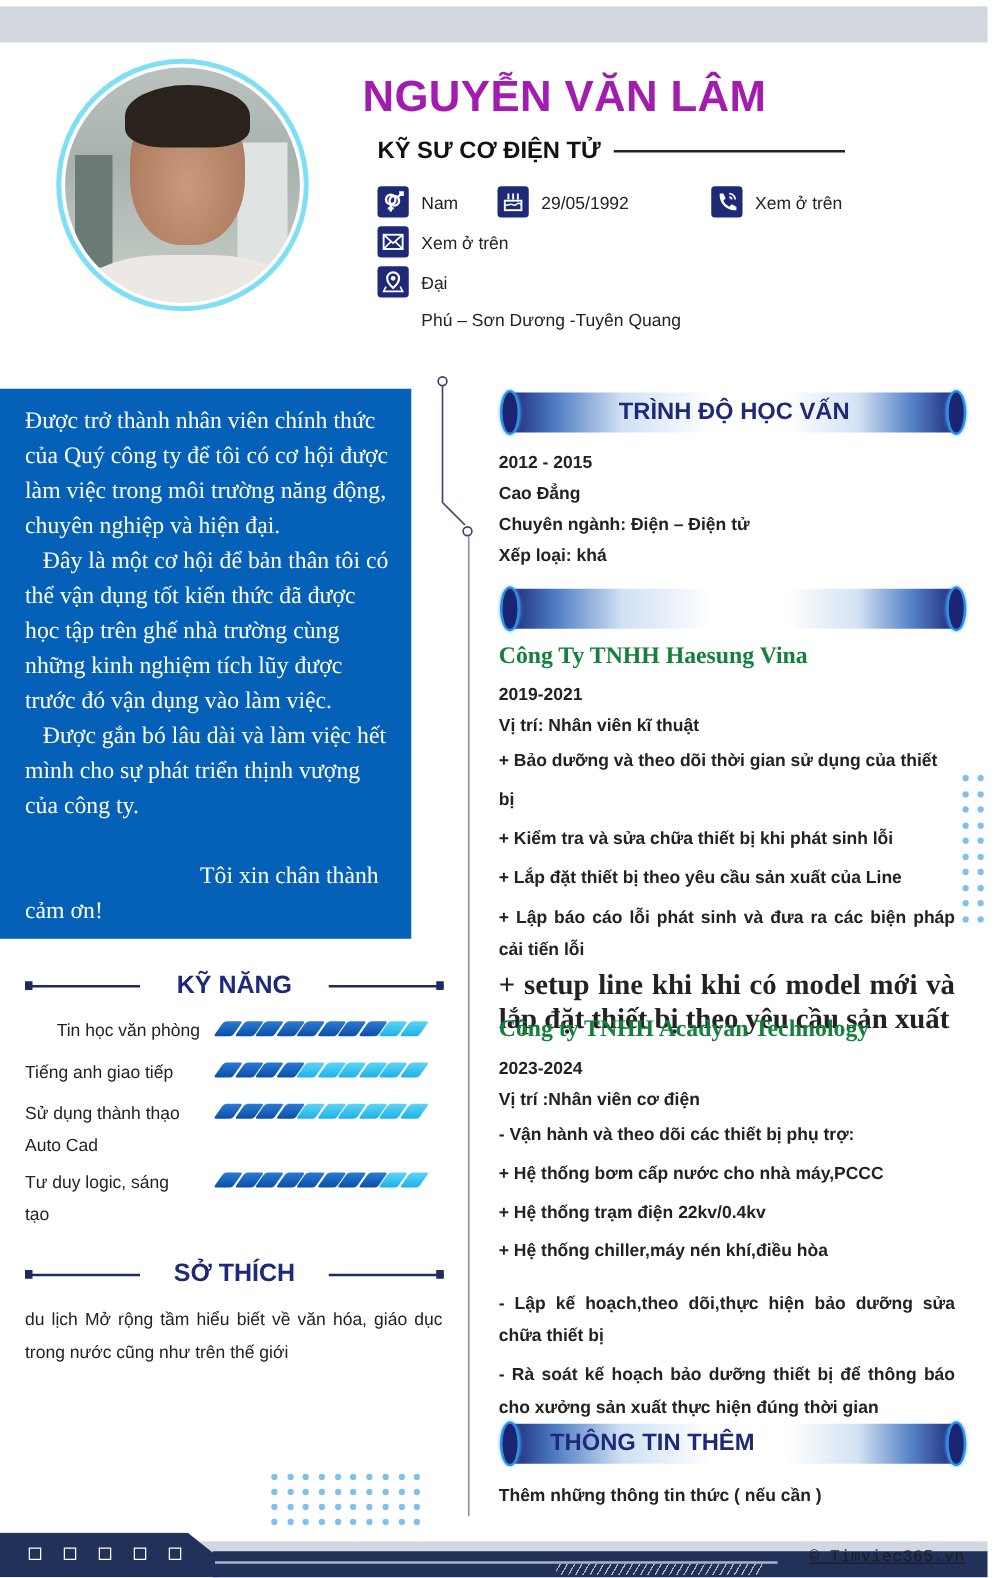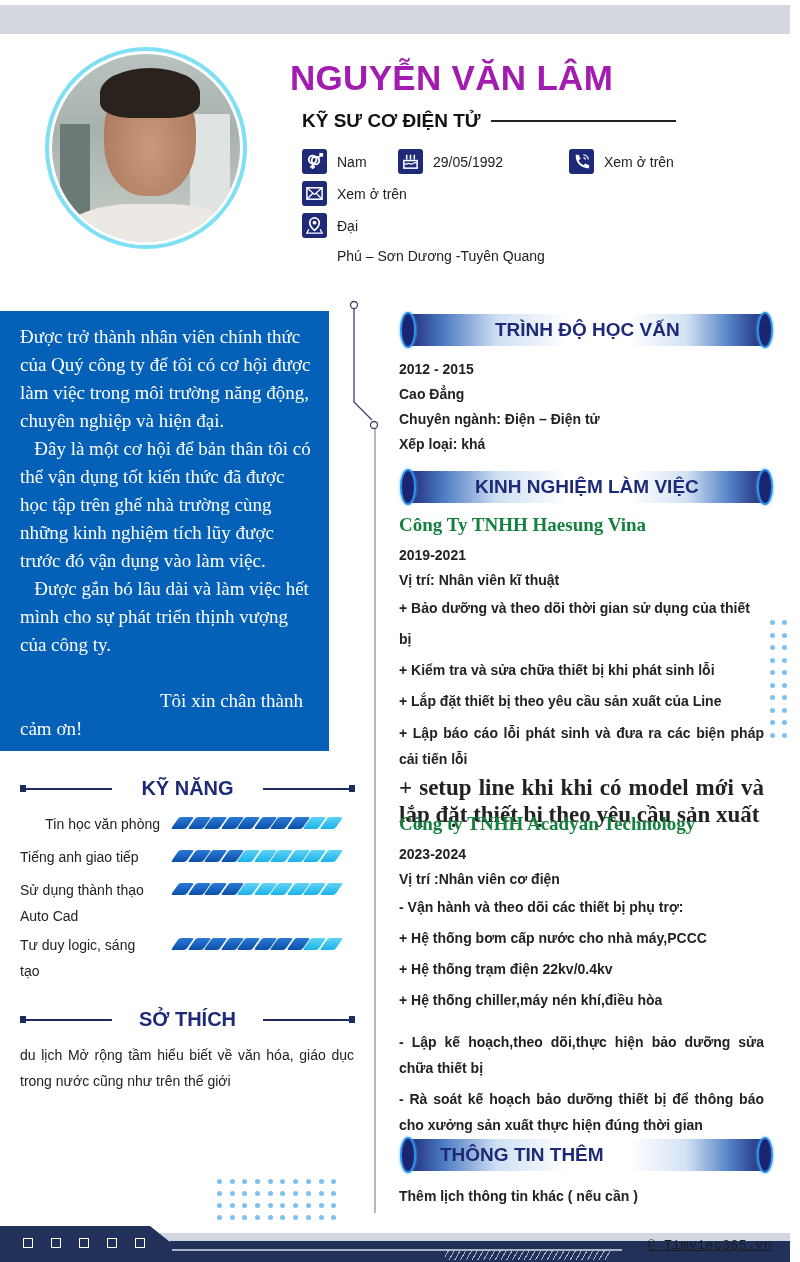--- a/index.html
+++ b/index.html
@@ -319,21 +319,20 @@
   <div class="ln">2012 - 2015</div>
   <div class="ln">Cao Đẳng</div>
   <div class="ln">Chuyên ngành: Điện – Điện tử</div>
   <div class="ln">Xếp loại: khá</div>
 </div>
 
 <div class="banner" style="top:469px;">
   <div class="body"></div>
     <div class="cap l"></div>
     <div class="cap r"></div>
-  <div class="title" style="left:75px;">KINH NGHIỆM LÀM VIỆC</div>
 </div>
 
 <div class="company" style="top:514px;">Công Ty TNHH Haesung Vina</div>
 <div class="rtext" style="top:543px;">
   <div class="ln">2019-2021</div>
   <div class="ln" style="font-weight:bold;">Vị trí: Nhân viên kĩ thuật</div>
   <div class="ln" style="line-height:31px;">+ Bảo dưỡng và theo dõi thời gian sử dụng của thiết bị</div>
   <div class="ln" style="line-height:31px;">+ Kiểm tra và sửa chữa thiết bị khi phát sinh lỗi</div>
   <div class="ln" style="line-height:31px;">+ Lắp đặt thiết bị theo yêu cầu sản xuất của Line</div>
   <div class="ln just" style="line-height:26px; margin-top:3px;">+ Lập báo cáo lỗi phát sinh và đưa ra các biện pháp cải tiến lỗi</div>
@@ -352,21 +351,21 @@
   <div class="ln just" style="line-height:26px; margin-top:5px;">- Rà soát kế hoạch bảo dưỡng thiết bị để thông báo cho xưởng sản xuất thực hiện đúng thời gian</div>
 </div>
 
 <div class="banner" style="top:1137px;">
   <div class="body"></div>
     <div class="cap l"></div>
     <div class="cap r"></div>
   <div class="title" style="left:40px;">THÔNG TIN THÊM</div>
 </div>
 <div class="rtext" style="top:1184px;">
-  <div class="ln">Thêm lịch thông tin khác ( nếu cần )</div>
+  <div class="ln">Thêm những thông tin thức ( nếu cần )</div>
 </div>
 
 <div class="footer">
   <div class="grey"></div>
   <div class="navy-main"></div>
   <div class="tab"></div>
   <div class="sq" style="left:23px;"></div>
   <div class="sq" style="left:51px;"></div>
   <div class="sq" style="left:79px;"></div>
   <div class="sq" style="left:107px;"></div>

